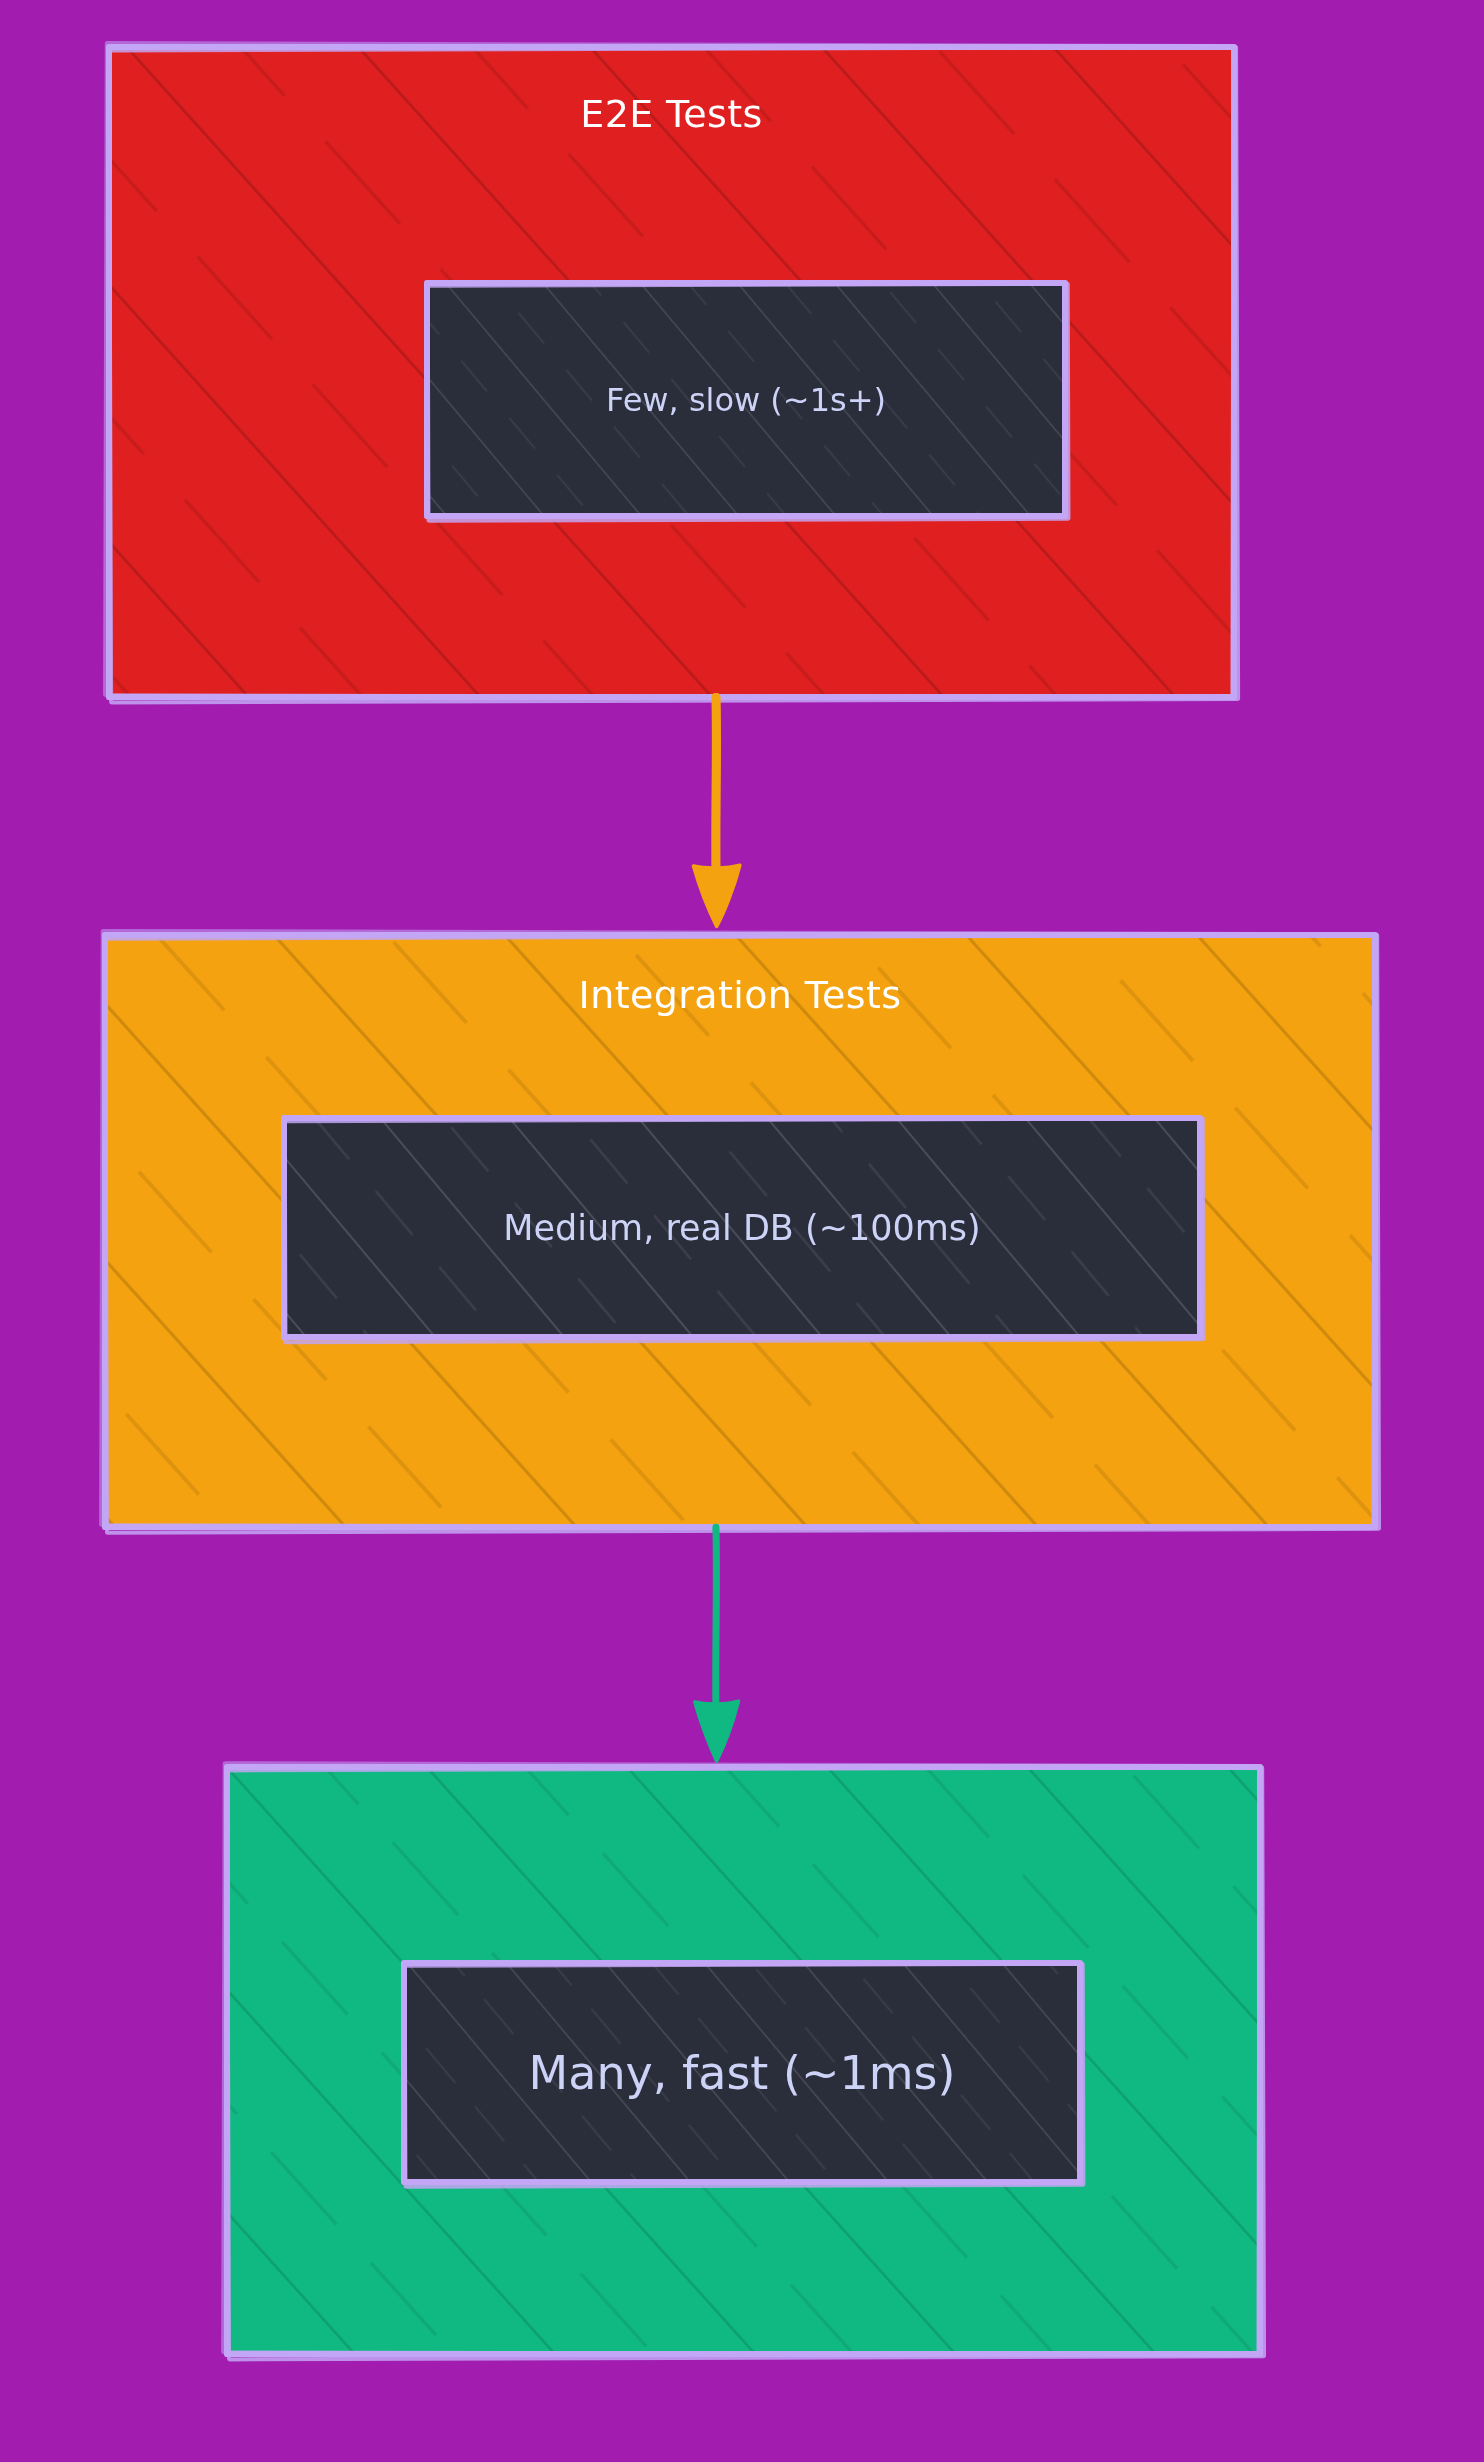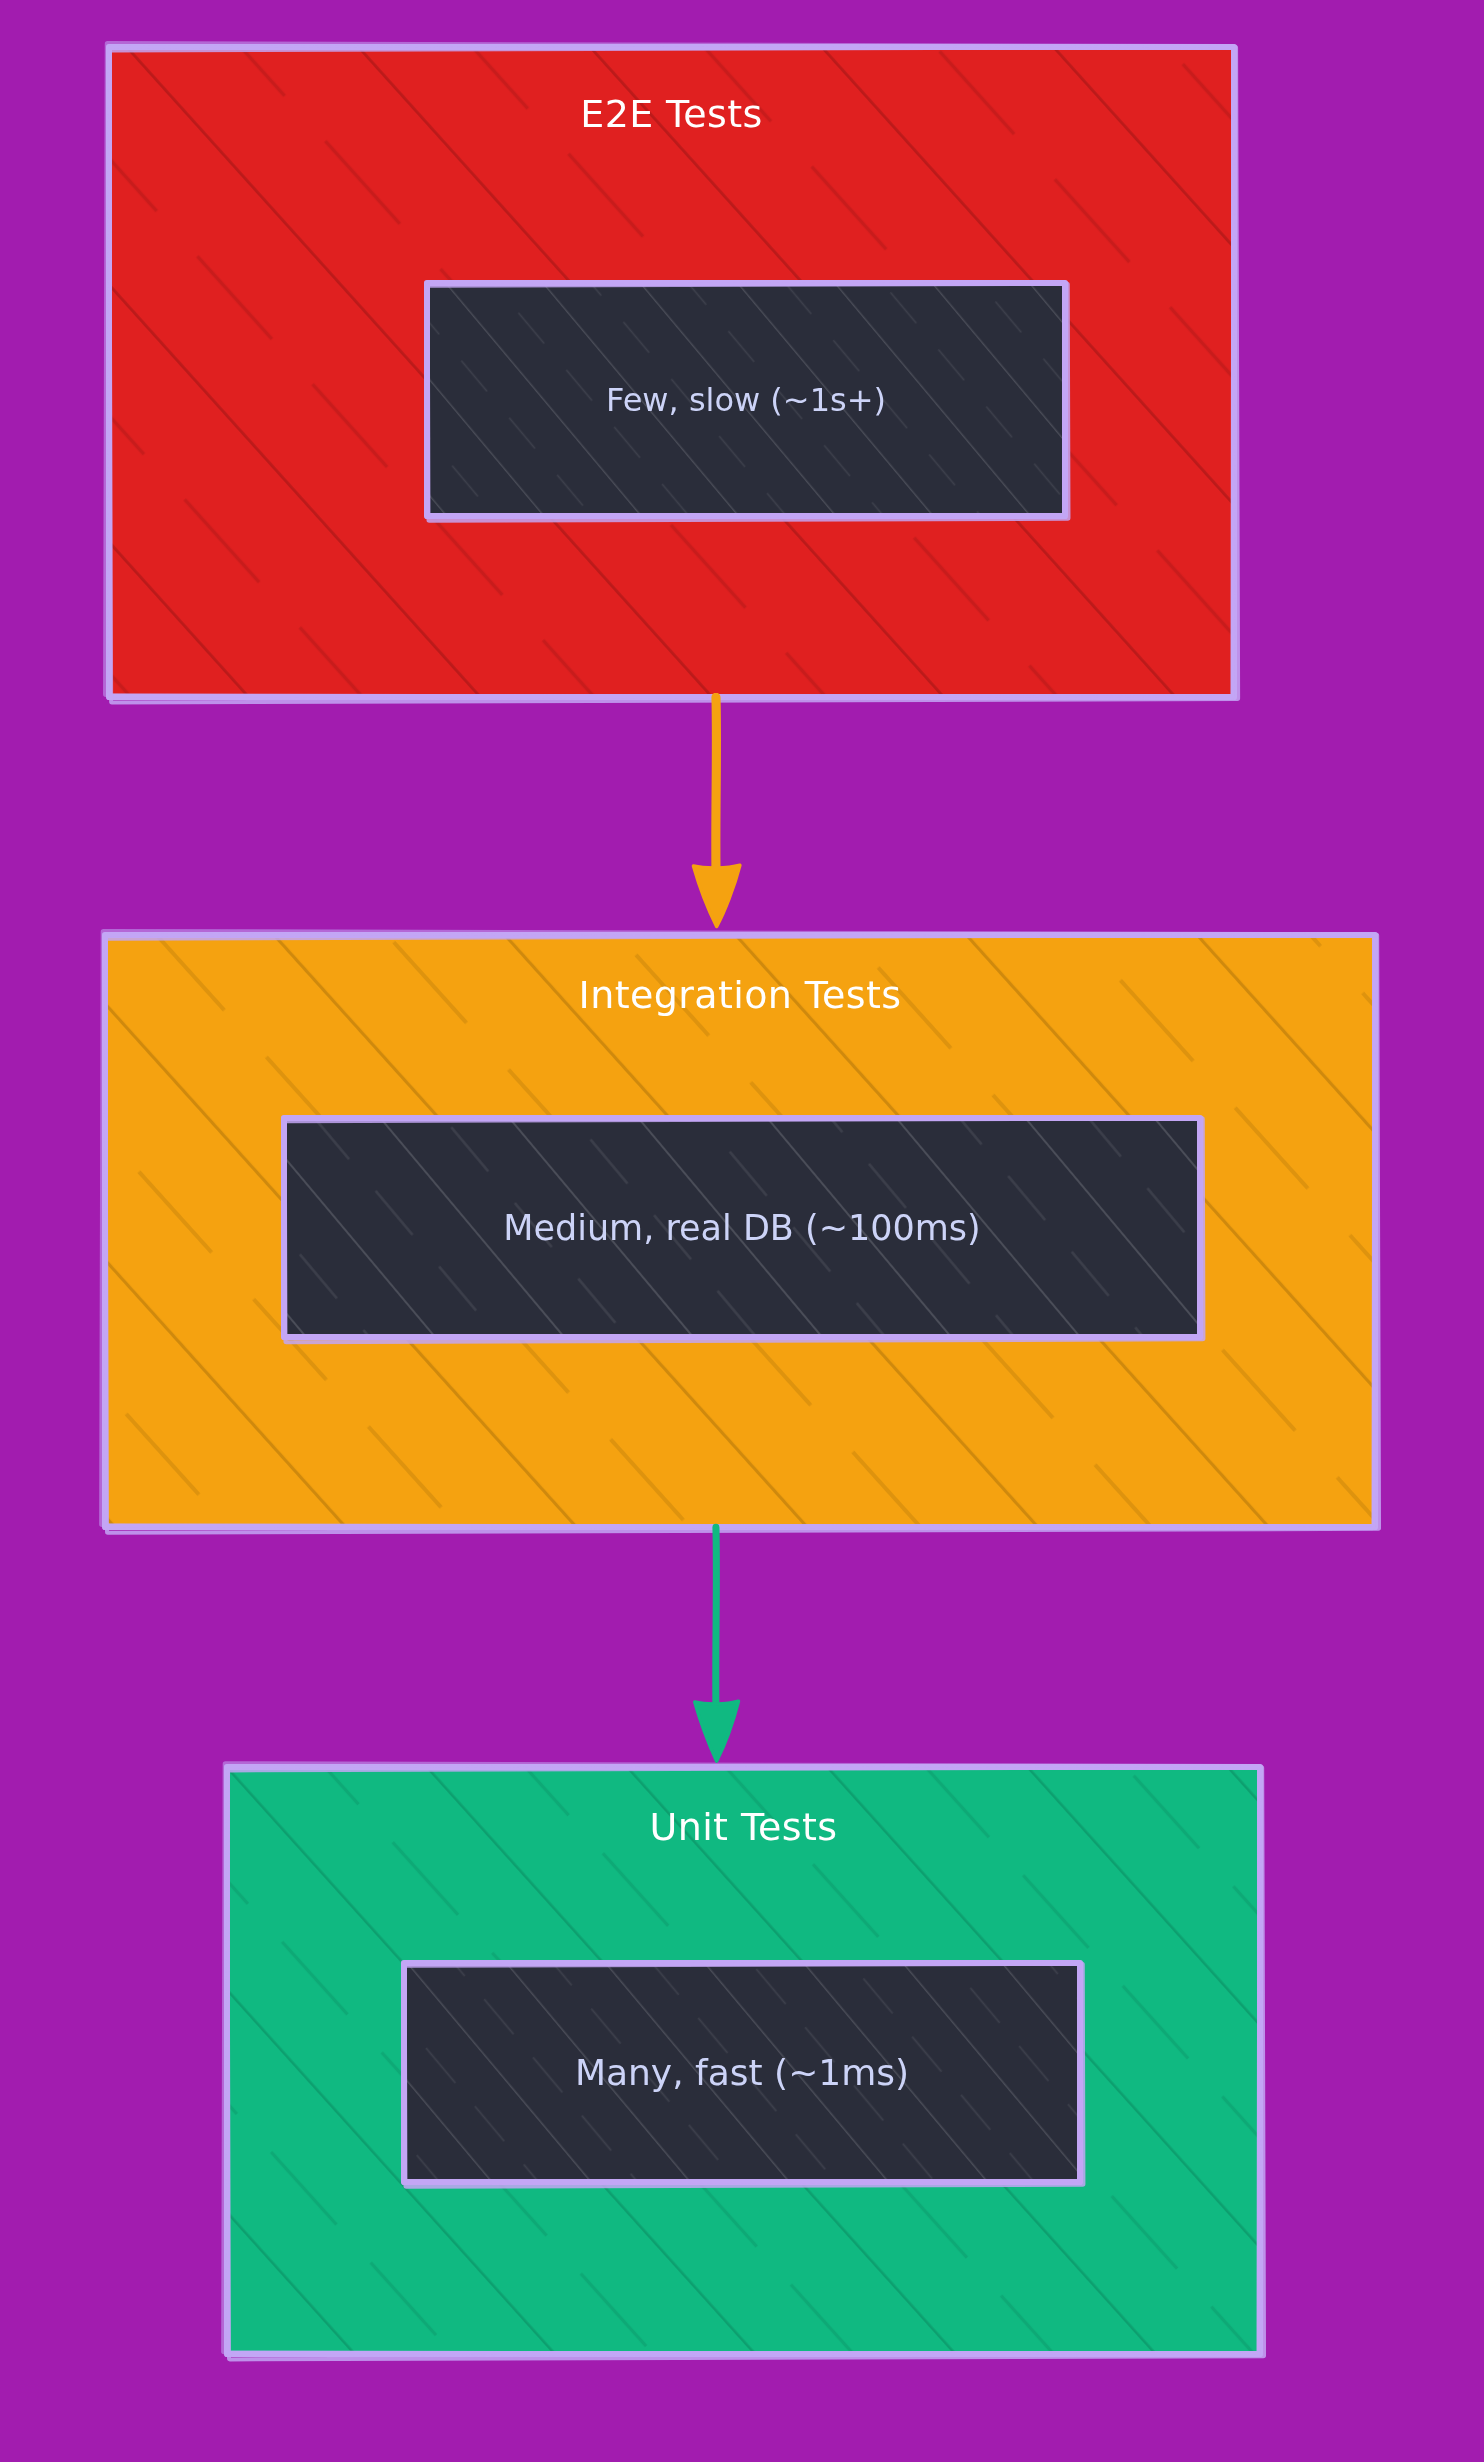--- a/index.html
+++ b/index.html
@@ -96,21 +96,21 @@
     position: absolute;
     z-index: 6;
   }
 
   
   .t-red   { top: 48px;  font-size: 38px; }
   .t-org   { top: 41px;  font-size: 38px; }
   .t-grn   { top: 41px;  font-size: 38px; }
   .lbl-red { font-size: 32px; }
   .lbl-org { font-size: 35px; }
-  .lbl-grn { font-size: 36px; }
+  .lbl-grn { font-size: 46px; }
 </style>
 </head>
 <body>
 
 <div id="stage">
 
   <div class="node" style="left:106px; top:44px; width:1131px; height:656px;">
     <div class="fill" style="background:#e02020;">
       <svg class="hatch" viewBox="0 0 400 300" preserveAspectRatio="none">
         <defs>
@@ -201,21 +201,20 @@
             <line x1="16" y1="5" x2="16" y2="26" stroke="#000" stroke-width=".7" opacity=".28"></line>
           </pattern>
         </defs>
         <rect width="400" height="230" fill="url(#hg)"></rect>
       </svg>
     </div>
     <div class="frame"></div>
     <div class="frame b"></div>
     <div class="frame c"></div>
 
-    <div class="node-title t-grn">Unit Tests</div>
 
     <div class="card" style="left:177px; top:196px; width:682px; height:225px;">
       <div class="card-fill">
         <svg class="hatch" viewBox="0 0 400 130" preserveAspectRatio="none">
           <defs>
             <pattern id="hc3" width="25" height="25" patternUnits="userSpaceOnUse" patternTransform="rotate(-40)">
               <line x1="0" y1="0" x2="0" y2="25" stroke="#ffffff" stroke-width="1" opacity=".5"></line>
               <line x1="12" y1="5" x2="12" y2="20" stroke="#ffffff" stroke-width=".6" opacity=".3"></line>
             </pattern>
           </defs>

